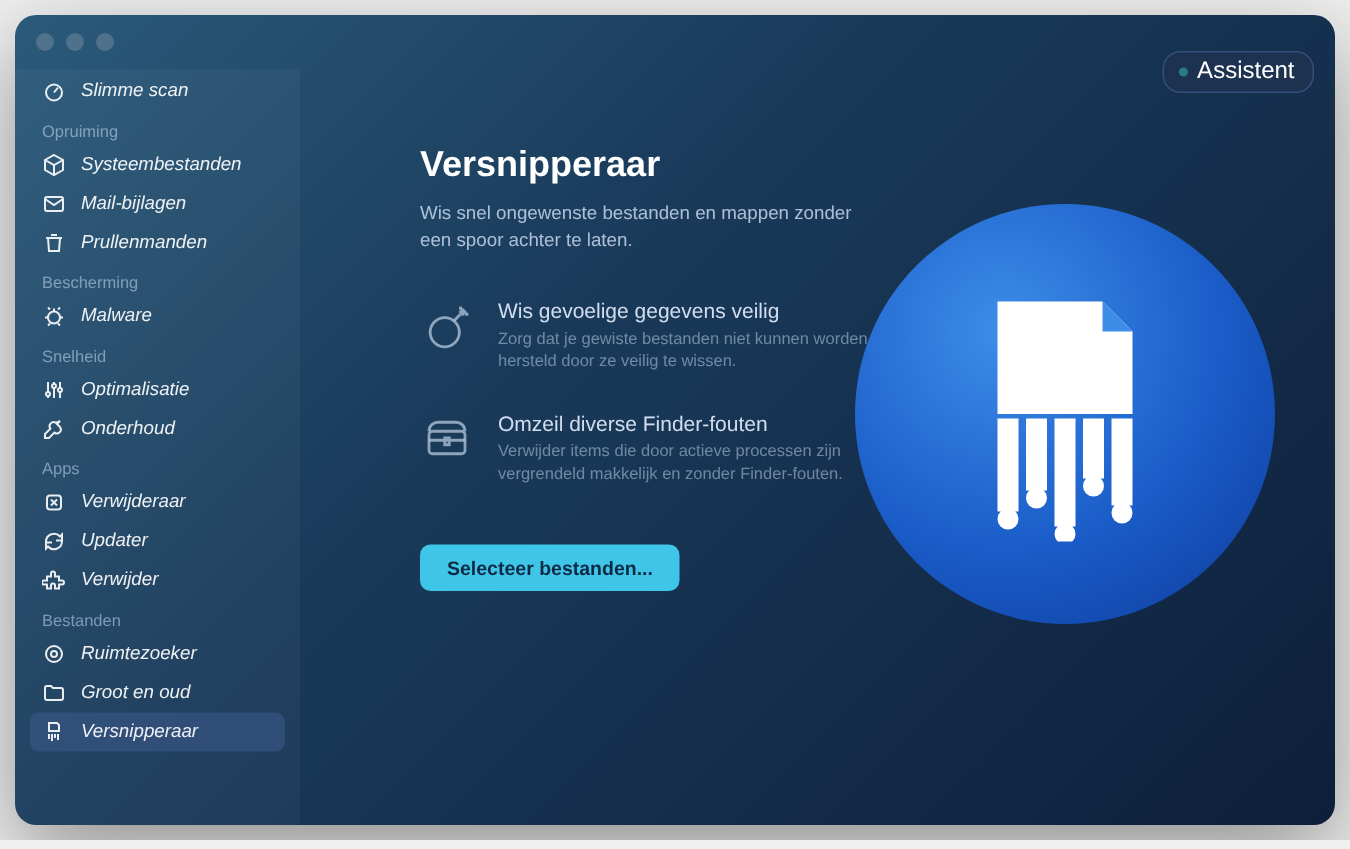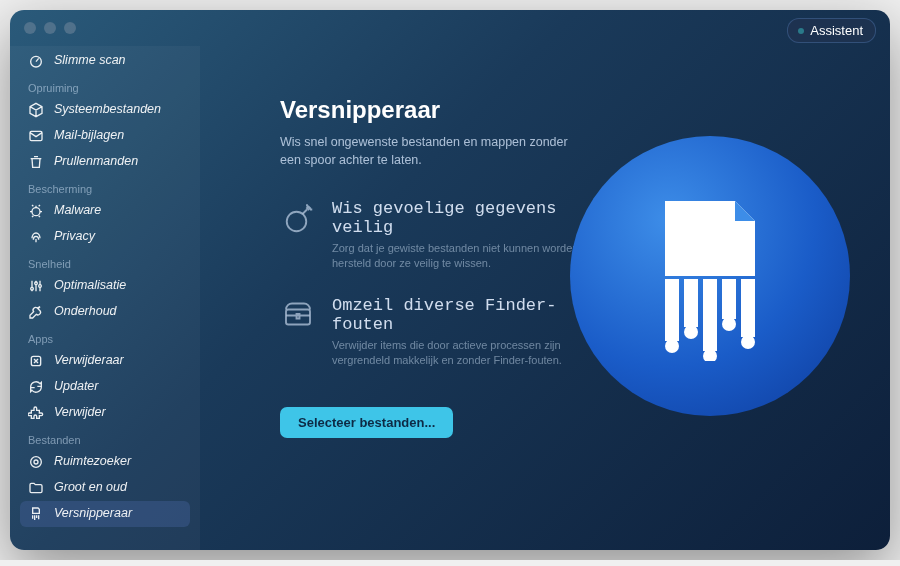--- a/index.html
+++ b/index.html
@@ -7,23 +7,23 @@
 .window {
   width: 880px; height: 540px; margin: 0 auto;
   background: linear-gradient(135deg, #2a5a7a 0%, #1a3a5a 40%, #0d1f3a 100%);
   border-radius: 14px; overflow: hidden; position: relative;
   box-shadow: 0 20px 60px rgba(0,0,0,0.4);
 }
 .titlebar { height: 36px; display: flex; align-items: center; padding: 0 14px; position: relative; }
 .traffic-lights { display: flex; gap: 8px; }
 .traffic-light { width: 12px; height: 12px; border-radius: 50%; background: rgba(120,140,160,0.5); }
 .assistant-btn {
-  position: absolute; right: 14px; top: 8px;
+  position: absolute; right: 14px; top: 24px;
   background: rgba(30,50,80,0.85); color: #fff; padding: 4px 12px 4px 10px;
-  border-radius: 12px; font-size: 13px; display: flex; align-items: center; gap: 6px;
+  border-radius: 12px; font-size: 16px; display: flex; align-items: center; gap: 6px;
   border: 1px solid rgba(100,150,220,0.3);
 }
 .assistant-dot { width: 6px; height: 6px; border-radius: 50%; background: #2a7a8a; }
 .body { display: flex; height: calc(100% - 36px); }
 .sidebar {
   width: 190px; padding: 2px 10px 14px 10px; overflow-y: auto;
   background: rgba(255,255,255,0.04);
 }
 .sidebar-item {
   display: flex; align-items: flex-start; gap: 10px; padding: 5px 8px;
@@ -36,21 +36,21 @@
   color: rgba(200,220,240,0.55); font-size: 11px; padding: 8px 8px 3px 8px;
 }
 .icon { width: 16px; height: 16px; display: inline-flex; align-items: center; justify-content: center; flex-shrink: 0; }
 .icon svg { width: 16px; height: 16px; }
 .main { flex: 1; padding: 50px 40px 30px 80px; position: relative; color: #fff; }
 .page-title { font-size: 24px; font-weight: 600; margin-bottom: 10px; }
 .page-subtitle { font-size: 12.5px; color: rgba(220,235,255,0.75); max-width: 300px; line-height: 1.4; margin-bottom: 30px; }
 .feature { display: flex; gap: 16px; margin-bottom: 24px; max-width: 320px; }
 .feature-icon { width: 36px; height: 36px; flex-shrink: 0; opacity: 0.75; }
 .feature-icon svg { width: 100%; height: 100%; }
-.feature-title { font-size: 17px; color: rgba(230,240,255,0.9); margin-bottom: 4px; font-family: Liberation Mono, monospace; }
+.feature-title { font-size: 14px; color: rgba(230,240,255,0.9); margin-bottom: 4px; }
 .feature-desc { font-size: 11px; color: rgba(200,220,240,0.5); line-height: 1.4; }
 .cta-btn {
   background: #3ec5e8; color: #0d2a45; font-weight: 600; font-size: 13px;
   padding: 8px 18px; border: none; border-radius: 7px; cursor: pointer; margin-top: 14px;
 }
 .hero-icon {
   position: absolute; right: 40px; top: 90px; width: 280px; height: 280px;
   border-radius: 50%;
   background: radial-gradient(circle at 35% 30%, #3d8de8 0%, #1a5cc8 55%, #0d3a9a 100%);
   display: flex; align-items: center; justify-content: center;
@@ -113,28 +113,20 @@
           </div>
           <div class="sidebar-section">Bescherming</div>
           <div class="sidebar-item">
             <span class="icon" style="color: rgba(255, 255, 255, 0.9);">
               <svg viewBox="0 0 24 24" fill="none" stroke="currentColor" stroke-width="2">
                 <circle cx="12" cy="13" r="6"></circle>
                 <path d="M12 7V4M8 5L6 3M16 5l2-2M6 13H3M18 13h3M8 19l-2 2M16 19l2 2"></path>
               </svg>
             </span>
             <span>Malware</span>
-          </div>
-          <div class="sidebar-item">
-            <span class="icon" style="color: rgba(255, 255, 255, 0.9);">
-              <svg viewBox="0 0 24 24" fill="none" stroke="currentColor" stroke-width="2">
-                <path d="M12 11c-3 0-4 2-4 5M12 11c3 0 4 2 4 5M6 14c0-5 3-8 6-8s6 3 6 8M12 15v5"></path>
-              </svg>
-            </span>
-            <span>Privacy</span>
           </div>
           <div class="sidebar-section">Snelheid</div>
           <div class="sidebar-item">
             <span class="icon" style="color: rgba(255, 255, 255, 0.9);">
               <svg viewBox="0 0 24 24" fill="none" stroke="currentColor" stroke-width="2">
                 <path d="M6 4v10M6 18v2M12 4v2M12 10v10M18 4v6M18 14v6"></path>
                 <circle cx="6" cy="16" r="2"></circle>
                 <circle cx="12" cy="8" r="2"></circle>
                 <circle cx="18" cy="12" r="2"></circle>
               </svg>

